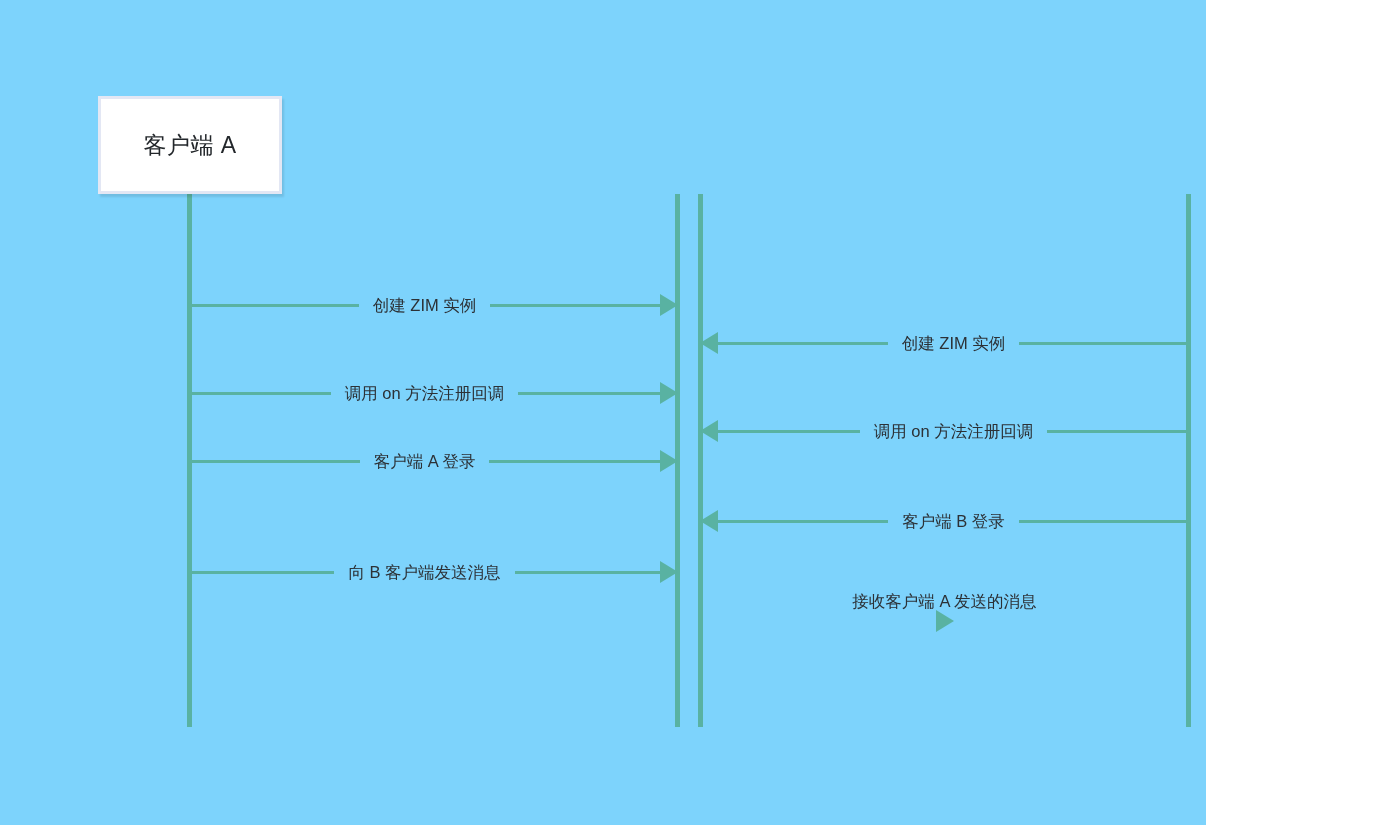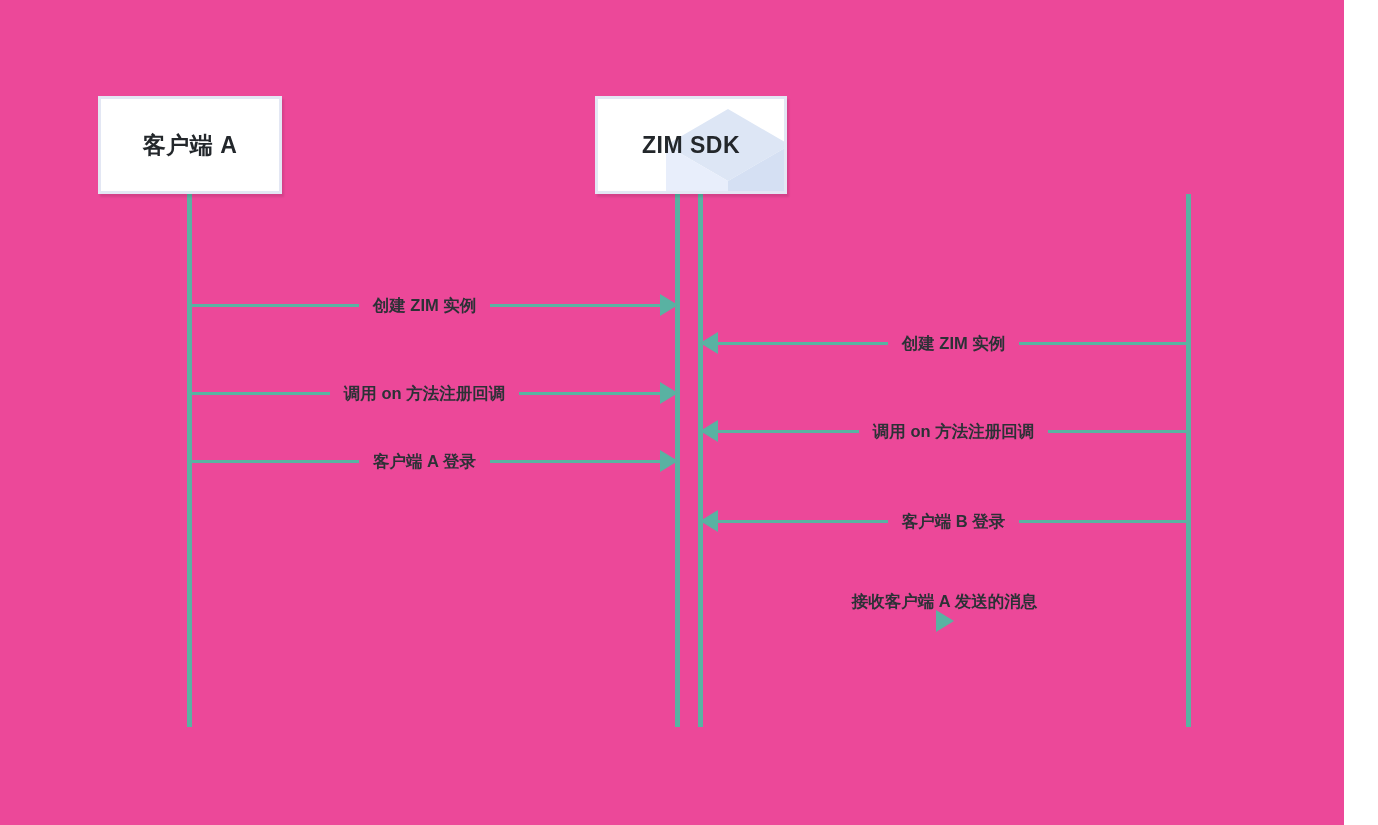--- a/index.html
+++ b/index.html
@@ -5,25 +5,24 @@
   html, body {
     margin: 0;
     padding: 0;
     background: #ffffff;
   }
   body {
     font-family: "Liberation Sans", "DejaVu Sans", sans-serif;
   }
   #canvas {
     position: relative;
-    width: 1344px;
+    width: 1206px;
     height: 825px;
-    background: #ec4899;
+    background: #7dd3fc;
     overflow: hidden;
-    font-weight: bold;
   }
 
   
   .actor-box {
     position: absolute;
     box-sizing: border-box;
     background: #ffffff;
     border: 3px solid #e3e7f4;
     box-shadow: 2px 3px 2px rgba(0,0,0,0.10);
     display: flex;
@@ -99,28 +98,20 @@
 
   <div class="lifeline" style="left:187px; top:194px; height:533px;"></div>
   <div class="lifeline" style="left:675px; top:194px; height:533px;"></div>
   <div class="lifeline" style="left:698px; top:194px; height:533px;"></div>
   <div class="lifeline" style="left:1186px; top:194px; height:533px;"></div>
 
   <div class="actor-box" style="left:98px; top:96px; width:184px; height:98px;">
     <span class="actor-label">客户端 A</span>
   </div>
 
-  <div class="actor-box" style="left:595px; top:96px; width:192px; height:98px;">
-    <svg class="cube-icon" viewBox="0 0 132 120" xmlns="http://www.w3.org/2000/svg">
-      <polygon points="66,8 128,44 66,80 4,44" fill="#dde6f5"></polygon>
-      <polygon points="4,44 66,80 66,152 4,116" fill="#e8eefb"></polygon>
-      <polygon points="128,44 66,80 66,152 128,116" fill="#d5e0f3"></polygon>
-    </svg>
-    <span class="actor-label">ZIM SDK</span>
-  </div>
 
 
   <div class="msg" style="left:189px; top:288px; width:489px;">
     <div class="msg-line"></div>
     <span class="msg-label">创建 ZIM 实例</span>
     <div class="msg-line"></div>
     <div class="arrow-head right"></div>
   </div>
 
   <div class="msg" style="left:700px; top:326px; width:489px;">
@@ -151,20 +142,26 @@
     <div class="arrow-head right"></div>
   </div>
 
   <div class="msg" style="left:700px; top:504px; width:489px;">
     <div class="arrow-head left"></div>
     <div class="msg-line"></div>
     <span class="msg-label">客户端 B 登录</span>
     <div class="msg-line"></div>
   </div>
 
+  <div class="msg" style="left:189px; top:555px; width:489px;">
+    <div class="msg-line"></div>
+    <span class="msg-label">向 B 客户端发送消息</span>
+    <div class="msg-line"></div>
+    <div class="arrow-head right"></div>
+  </div>
 
   <div class="msg" style="left:700px; top:593px; width:489px;flex-direction:column;">
     <div class="msg-line"></div>
     <span class="msg-label">接收客户端 A 发送的消息</span>
     <div class="msg-line"></div>
     <div class="arrow-head right"></div>
   </div>
 
 </div>
 

